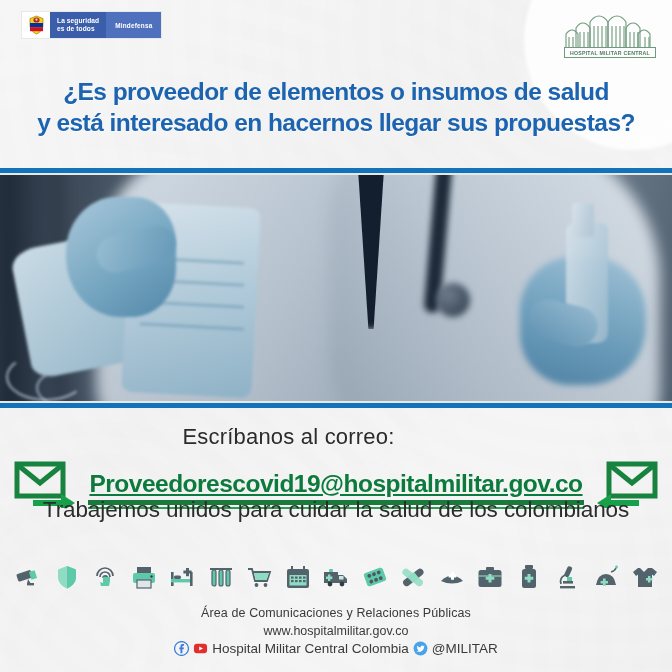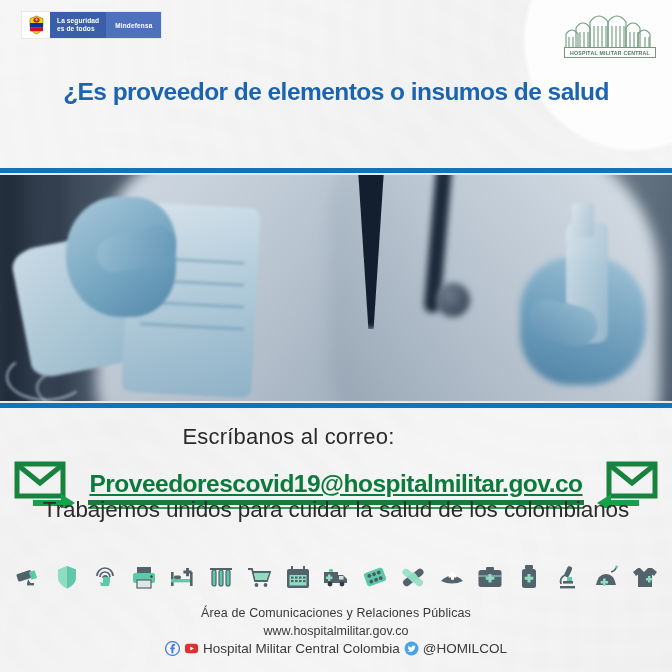--- a/index.html
+++ b/index.html
@@ -169,20 +169,21 @@
           <path d="M70 24 V40 M74 24 V40 M78 24 V40"></path>
           <path d="M9 29 V40 M13 29 V40 M85 29 V40 M89 29 V40"></path>
         </g>
       </svg>
       <div class="hosp-name">HOSPITAL MILITAR CENTRAL</div>
     </div>
   </div>
 
   <div class="headline">
     <span>¿Es proveedor de elementos o insumos de salud</span>
+    <span class="l2">y está interesado en hacernos llegar sus propuestas?</span>
   </div>
 
   <div class="photo-band">
     <div class="rule-top"></div>
     <div class="rule-top-thin"></div>
     <div class="photo">
       <div class="pi bar-l blurA"></div>
       <div class="pi bar-l2 blurA"></div>
       <div class="pi coat-l blurA"></div>
       <div class="pi coat-r blurA"></div>
@@ -360,17 +361,17 @@
       </svg>
       <svg class="soc" viewBox="0 0 16 16">
         <rect x="1" y="3" width="14" height="10" rx="3.2" fill="#e02f2f"></rect>
         <path d="M6.6 5.9 L10.6 8 L6.6 10.1 z" fill="#fff"></path>
       </svg>
       <span>Hospital Militar Central Colombia</span>
       <svg class="soc" viewBox="0 0 16 16">
         <circle cx="8" cy="8" r="7.4" fill="#4aa3e8"></circle>
         <path d="M12.6 5.5 q-.5 .3-1.1 .4 .6-.4 .8-1 -.6 .35-1.2 .5 -.55-.6-1.4-.6 -1.6 0-1.6 1.6 0 .25 .05 .45 -2.3-.12-3.7-1.9 -.25 .45-.25 1 0 1 .8 1.5 -.45 0-.85-.25 0 1.4 1.35 1.7 -.25 .07-.5 .07 -.15 0-.35-.03 .35 1.1 1.5 1.15 -.9 .7-2.25 .7 -.25 0-.45-.03 1.2 .8 2.7 .8 3.9 0 5.2-3.3 .4-1 .4-1.8 v-.25 q .55-.4 .95-.95 z" fill="#fff"></path>
       </svg>
-      <span>@HOMILCOL</span>
+      <span>@MILITAR</span>
     </div>
   </div>
 
 </div>
 
 </body></html>

